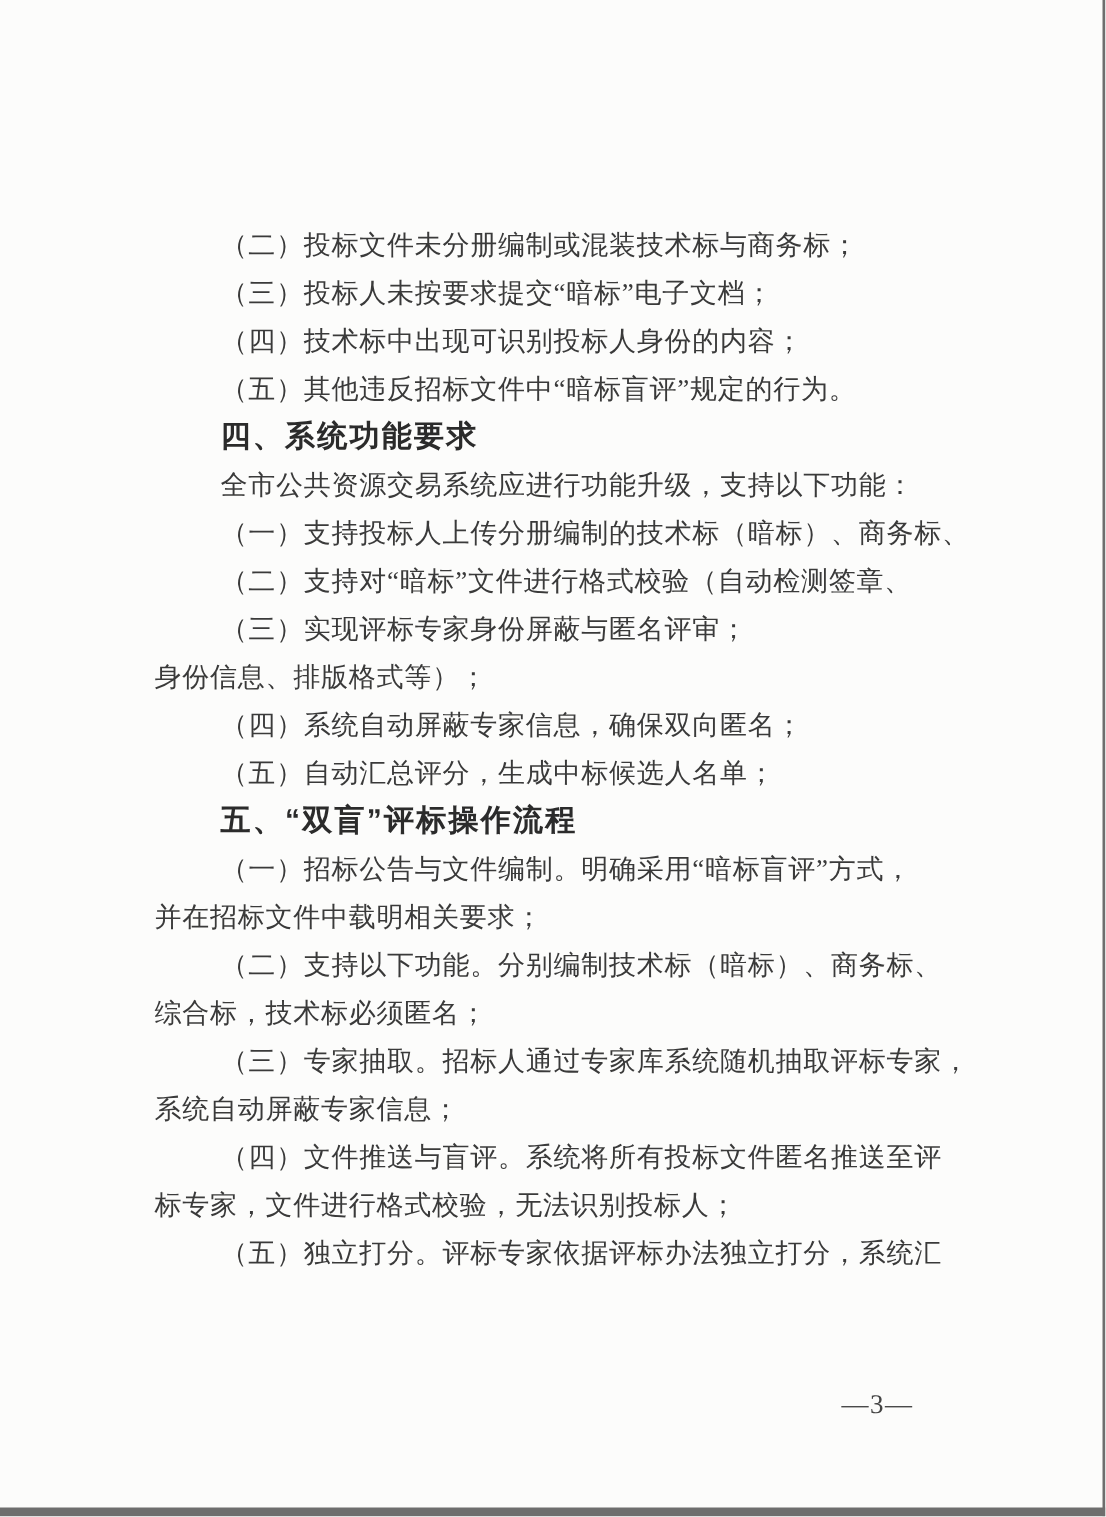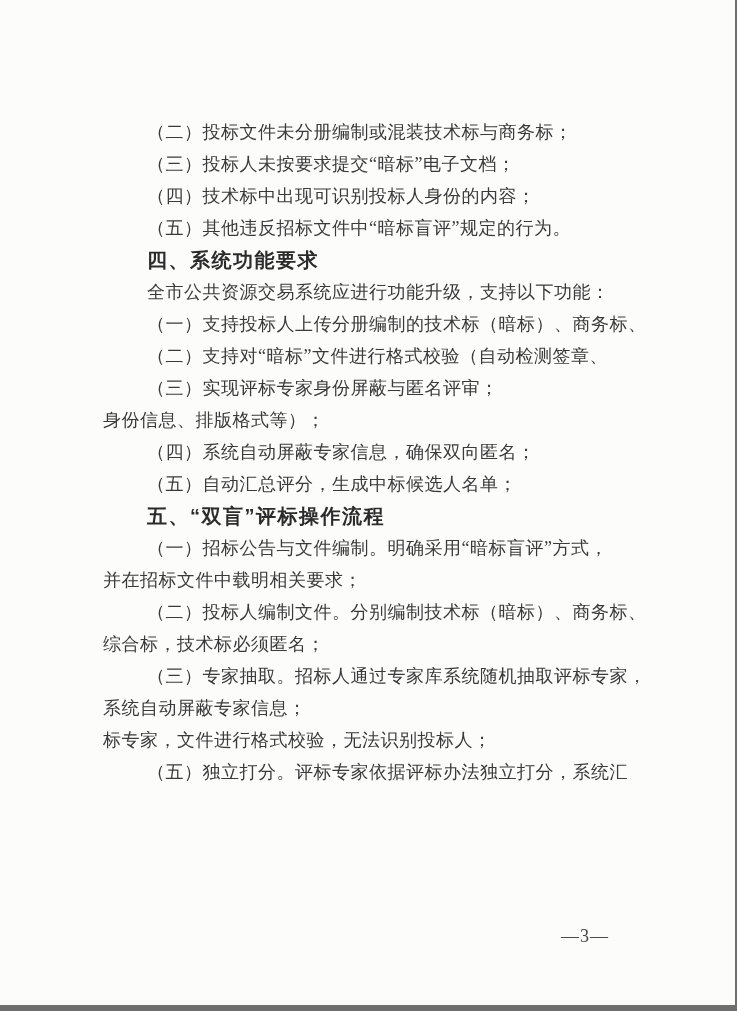--- a/index.html
+++ b/index.html
@@ -11,21 +11,21 @@
     position: relative;
     width: 737px;
     height: 1011px;
     background: #fcfcfb;
     overflow: hidden;
     font-family: "Liberation Serif", "DejaVu Serif", serif;
   }
   .doc-body {
     position: absolute;
     left: 103px;
-    top: 116px;
+    top: 147px;
     width: 560px;
   }
   .line {
     height: 32px;
     line-height: 32px;
     font-size: 18px;
     letter-spacing: 0.5px;
     color: #3a3a3a;
     white-space: nowrap;
     font-family: "Liberation Serif", "DejaVu Serif", serif;
@@ -85,23 +85,24 @@
       <div class="line para">全市公共资源交易系统应进行功能升级，支持以下功能：</div>
       <div class="line para">（一）支持投标人上传分册编制的技术标（暗标）、商务标、</div>
       <div class="line para">（二）支持对“暗标”文件进行格式校验（自动检测签章、</div>
       <div class="line para">（三）实现评标专家身份屏蔽与匿名评审；</div>
       <div class="line cont">身份信息、排版格式等）；</div>
       <div class="line para">（四）系统自动屏蔽专家信息，确保双向匿名；</div>
       <div class="line para">（五）自动汇总评分，生成中标候选人名单；</div>
       <div class="line heading">五、“双盲”评标操作流程</div>
       <div class="line para">（一）招标公告与文件编制。明确采用“暗标盲评”方式，</div>
       <div class="line cont">并在招标文件中载明相关要求；</div>
-      <div class="line para">（二）投标人编制文件。分别编制技术标（暗标）、商务标、</div>
+      <div class="line para">（二）支持以下功能。分别编制技术标（暗标）、商务标、</div>
       <div class="line cont">综合标，技术标必须匿名；</div>
       <div class="line para">（三）专家抽取。招标人通过专家库系统随机抽取评标专家，</div>
       <div class="line cont">系统自动屏蔽专家信息；</div>
+      <div class="line para">（四）文件推送与盲评。系统将所有投标文件匿名推送至评</div>
       <div class="line cont">标专家，文件进行格式校验，无法识别投标人；</div>
       <div class="line para">（五）独立打分。评标专家依据评标办法独立打分，系统汇</div>
     </div>
   <div class="page-number">—3—</div>
   <div class="edge-right"></div>
   <div class="edge-bottom"></div>
 </div>
 
 </body></html>

